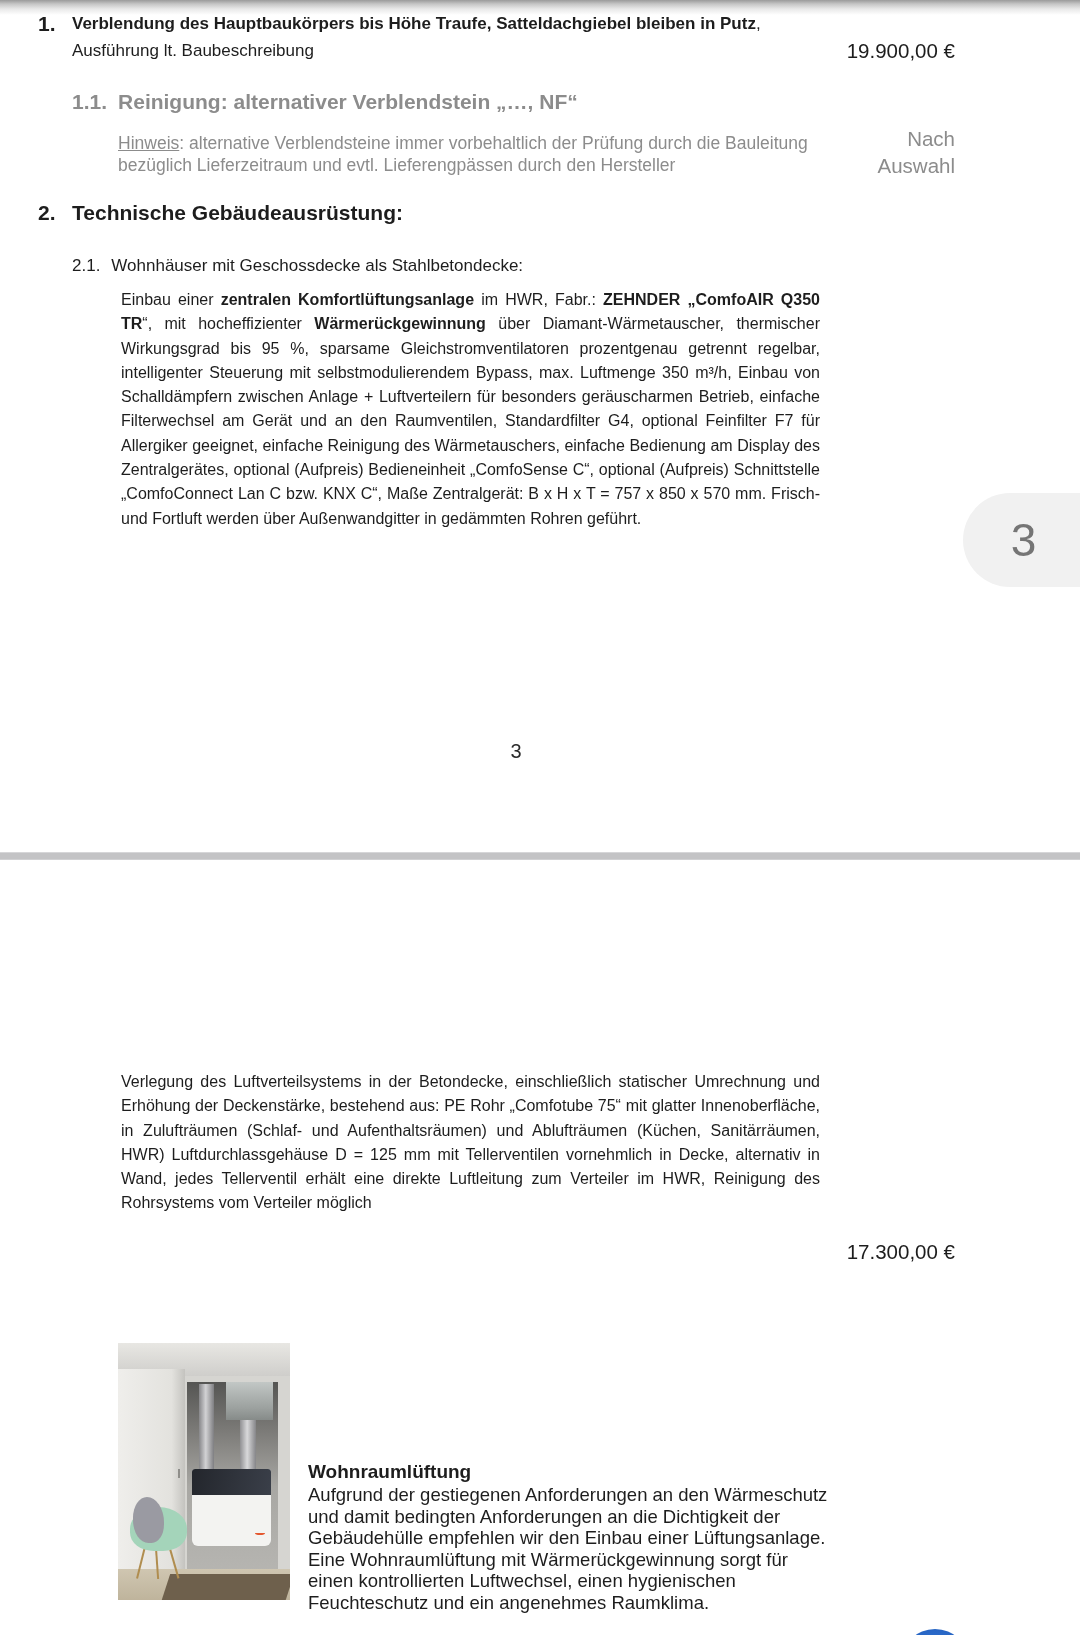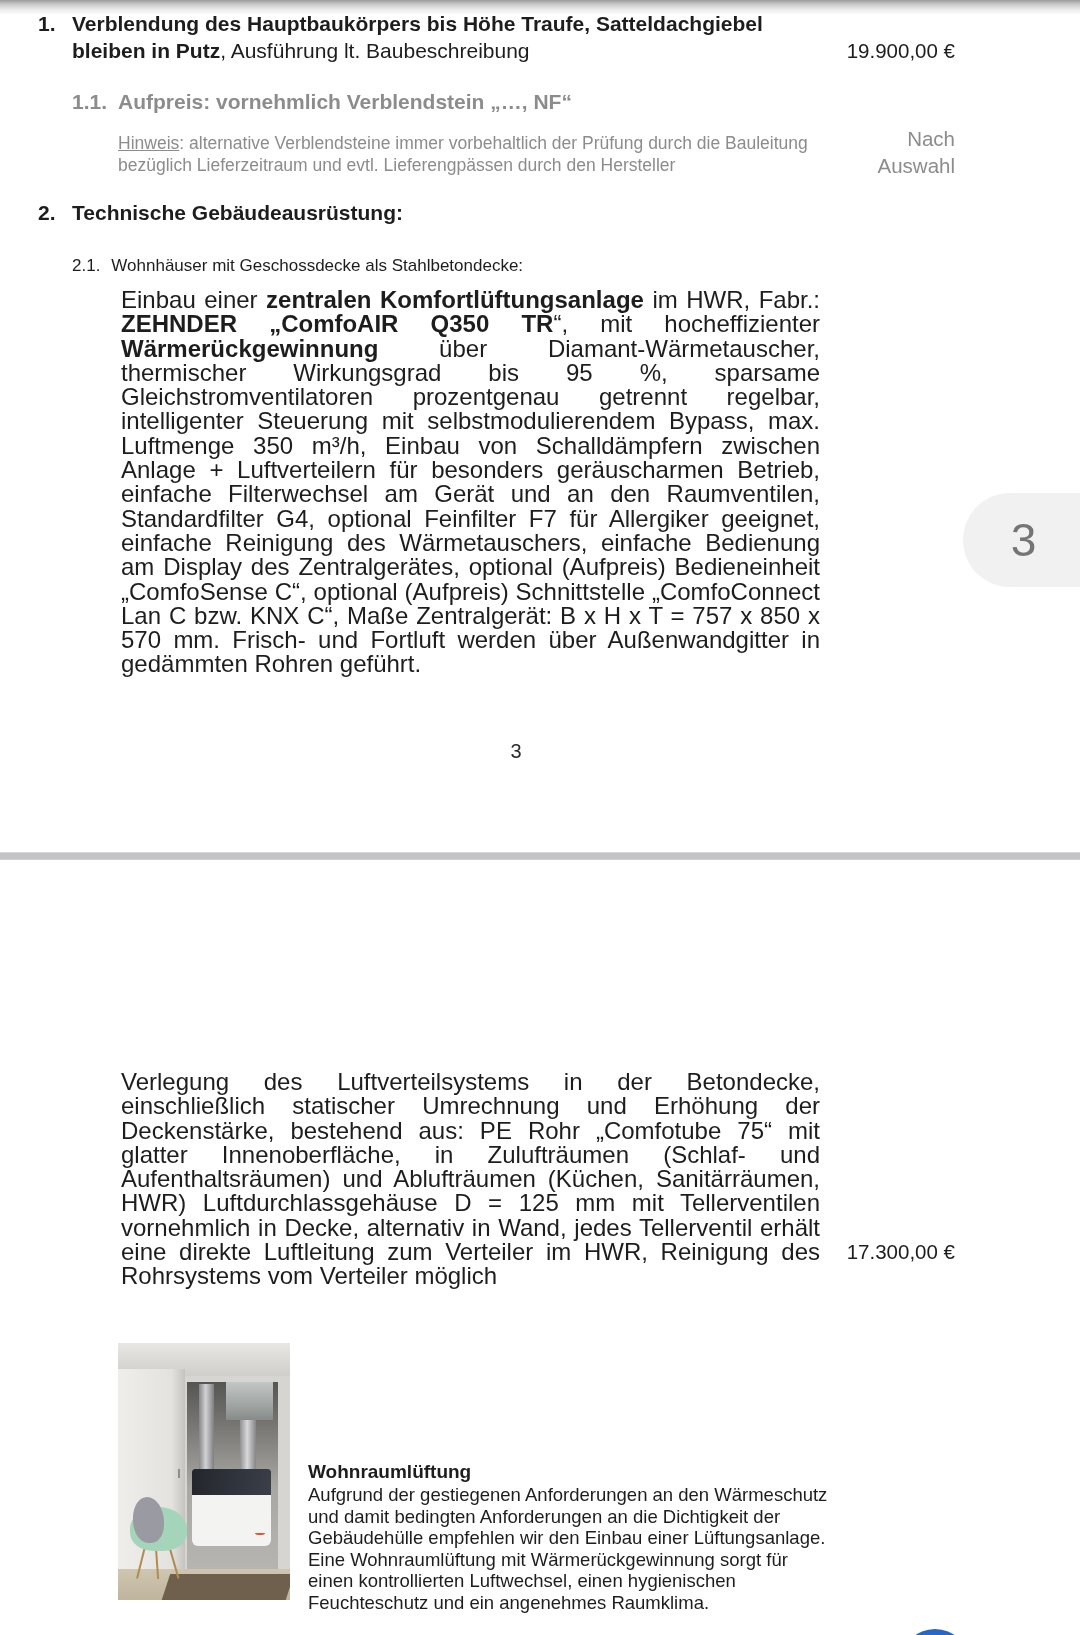--- a/index.html
+++ b/index.html
@@ -10,21 +10,21 @@
 
   
   .top-shadow { top: 0; left: 0; width: 1080px; height: 15px;
     background: linear-gradient(to bottom, #9b9b9b 0px, #c6c6c6 4px, #e9e9e9 9px, #ffffff 15px); }
 
   
   .item-num  { font-size: 21px; font-weight: bold; line-height: 27px; }
   .item-head { font-size: 21px; font-weight: bold; line-height: 27px; }
   .sub-head  { font-size: 17px; line-height: 27px; }
   .muted     { color: #8c8c8c; }
-  .body-par  { font-size: 24px; line-height: 24.3px; text-align: justify; }
+  .body-par  { font-size: 16px; line-height: 24.3px; text-align: justify; }
   .note      { font-size: 17.5px; line-height: 22px; color: #8c8c8c; }
   .price-col { left: 810px; width: 145px; text-align: right; font-size: 20.5px; line-height: 27px; }
 
   .underline { text-decoration: underline; }
 
   
   .page-pill { left: 963px; top: 493px; width: 121px; height: 94px;
     background: #f1f1f1; border-radius: 47px 0 0 47px;
     display: flex; align-items: center; justify-content: center;
     font-size: 46px; color: #757575; }
@@ -79,24 +79,24 @@
   .fab { top: 1629px; left: 901px; width: 68px; height: 68px; border-radius: 50%;
     background: radial-gradient(circle at 50% 65%, #6ea0e6 0%, #2f6fd0 55%, #1f5cb8 100%);
     filter: blur(0.4px); }
 </style>
 </head>
 <body>
 
 <div class="abs top-shadow"></div>
 
 <div class="abs item-num" style="top:10px; left:38px;">1.</div>
-<div class="abs" style="top:10px; left:72px; width:702px; font-size:21px; line-height:27px;"><b>Verblendung des Hauptbaukörpers bis Höhe Traufe, Satteldachgiebel bleiben in Putz</b><span>, Ausführung lt. Baubeschreibung</span></div>
+<div class="abs" style="top:10px; left:72px; width:702px; font-size:17px; line-height:27px;"><b>Verblendung des Hauptbaukörpers bis Höhe Traufe, Satteldachgiebel bleiben in Putz</b><span>, Ausführung lt. Baubeschreibung</span></div>
 <div class="abs price-col" style="top:37px;">19.900,00 €</div>
 
-<div class="abs item-head muted" style="top:88px; left:72px; width:720px;"><span>1.1.</span><span style="display:inline-block; width:11px;"></span><span>Aufpreis: vornehmlich Verblendstein „…, NF“</span></div>
+<div class="abs item-head muted" style="top:88px; left:72px; width:720px;"><span>1.1.</span><span style="display:inline-block; width:11px;"></span><span>Reinigung: alternativer Verblendstein „…, NF“</span></div>
 <div class="abs price-col muted" style="top:88px;margin-top:37px;">
   <div>Nach</div>
   <div>Auswahl</div>
 </div>
 <div class="abs note" style="top:132px; left:118px; width:690px;"><span class="underline">Hinweis</span><span>: alternative Verblendsteine immer vorbehaltlich der Prüfung durch die Bauleitung bezüglich Lieferzeitraum und evtl. Lieferengpässen durch den Hersteller</span></div>
 
 <div class="abs item-num" style="top:199px; left:38px;">2.</div>
 <div class="abs item-head" style="top:199px; left:72px;">Technische Gebäudeausrüstung:</div>
 
 <div class="abs sub-head" style="top:252px; left:72px; width:750px;"><span>2.1.</span><span style="display:inline-block; width:11px;"></span><span>Wohnhäuser mit Geschossdecke als Stahlbetondecke:</span></div>

